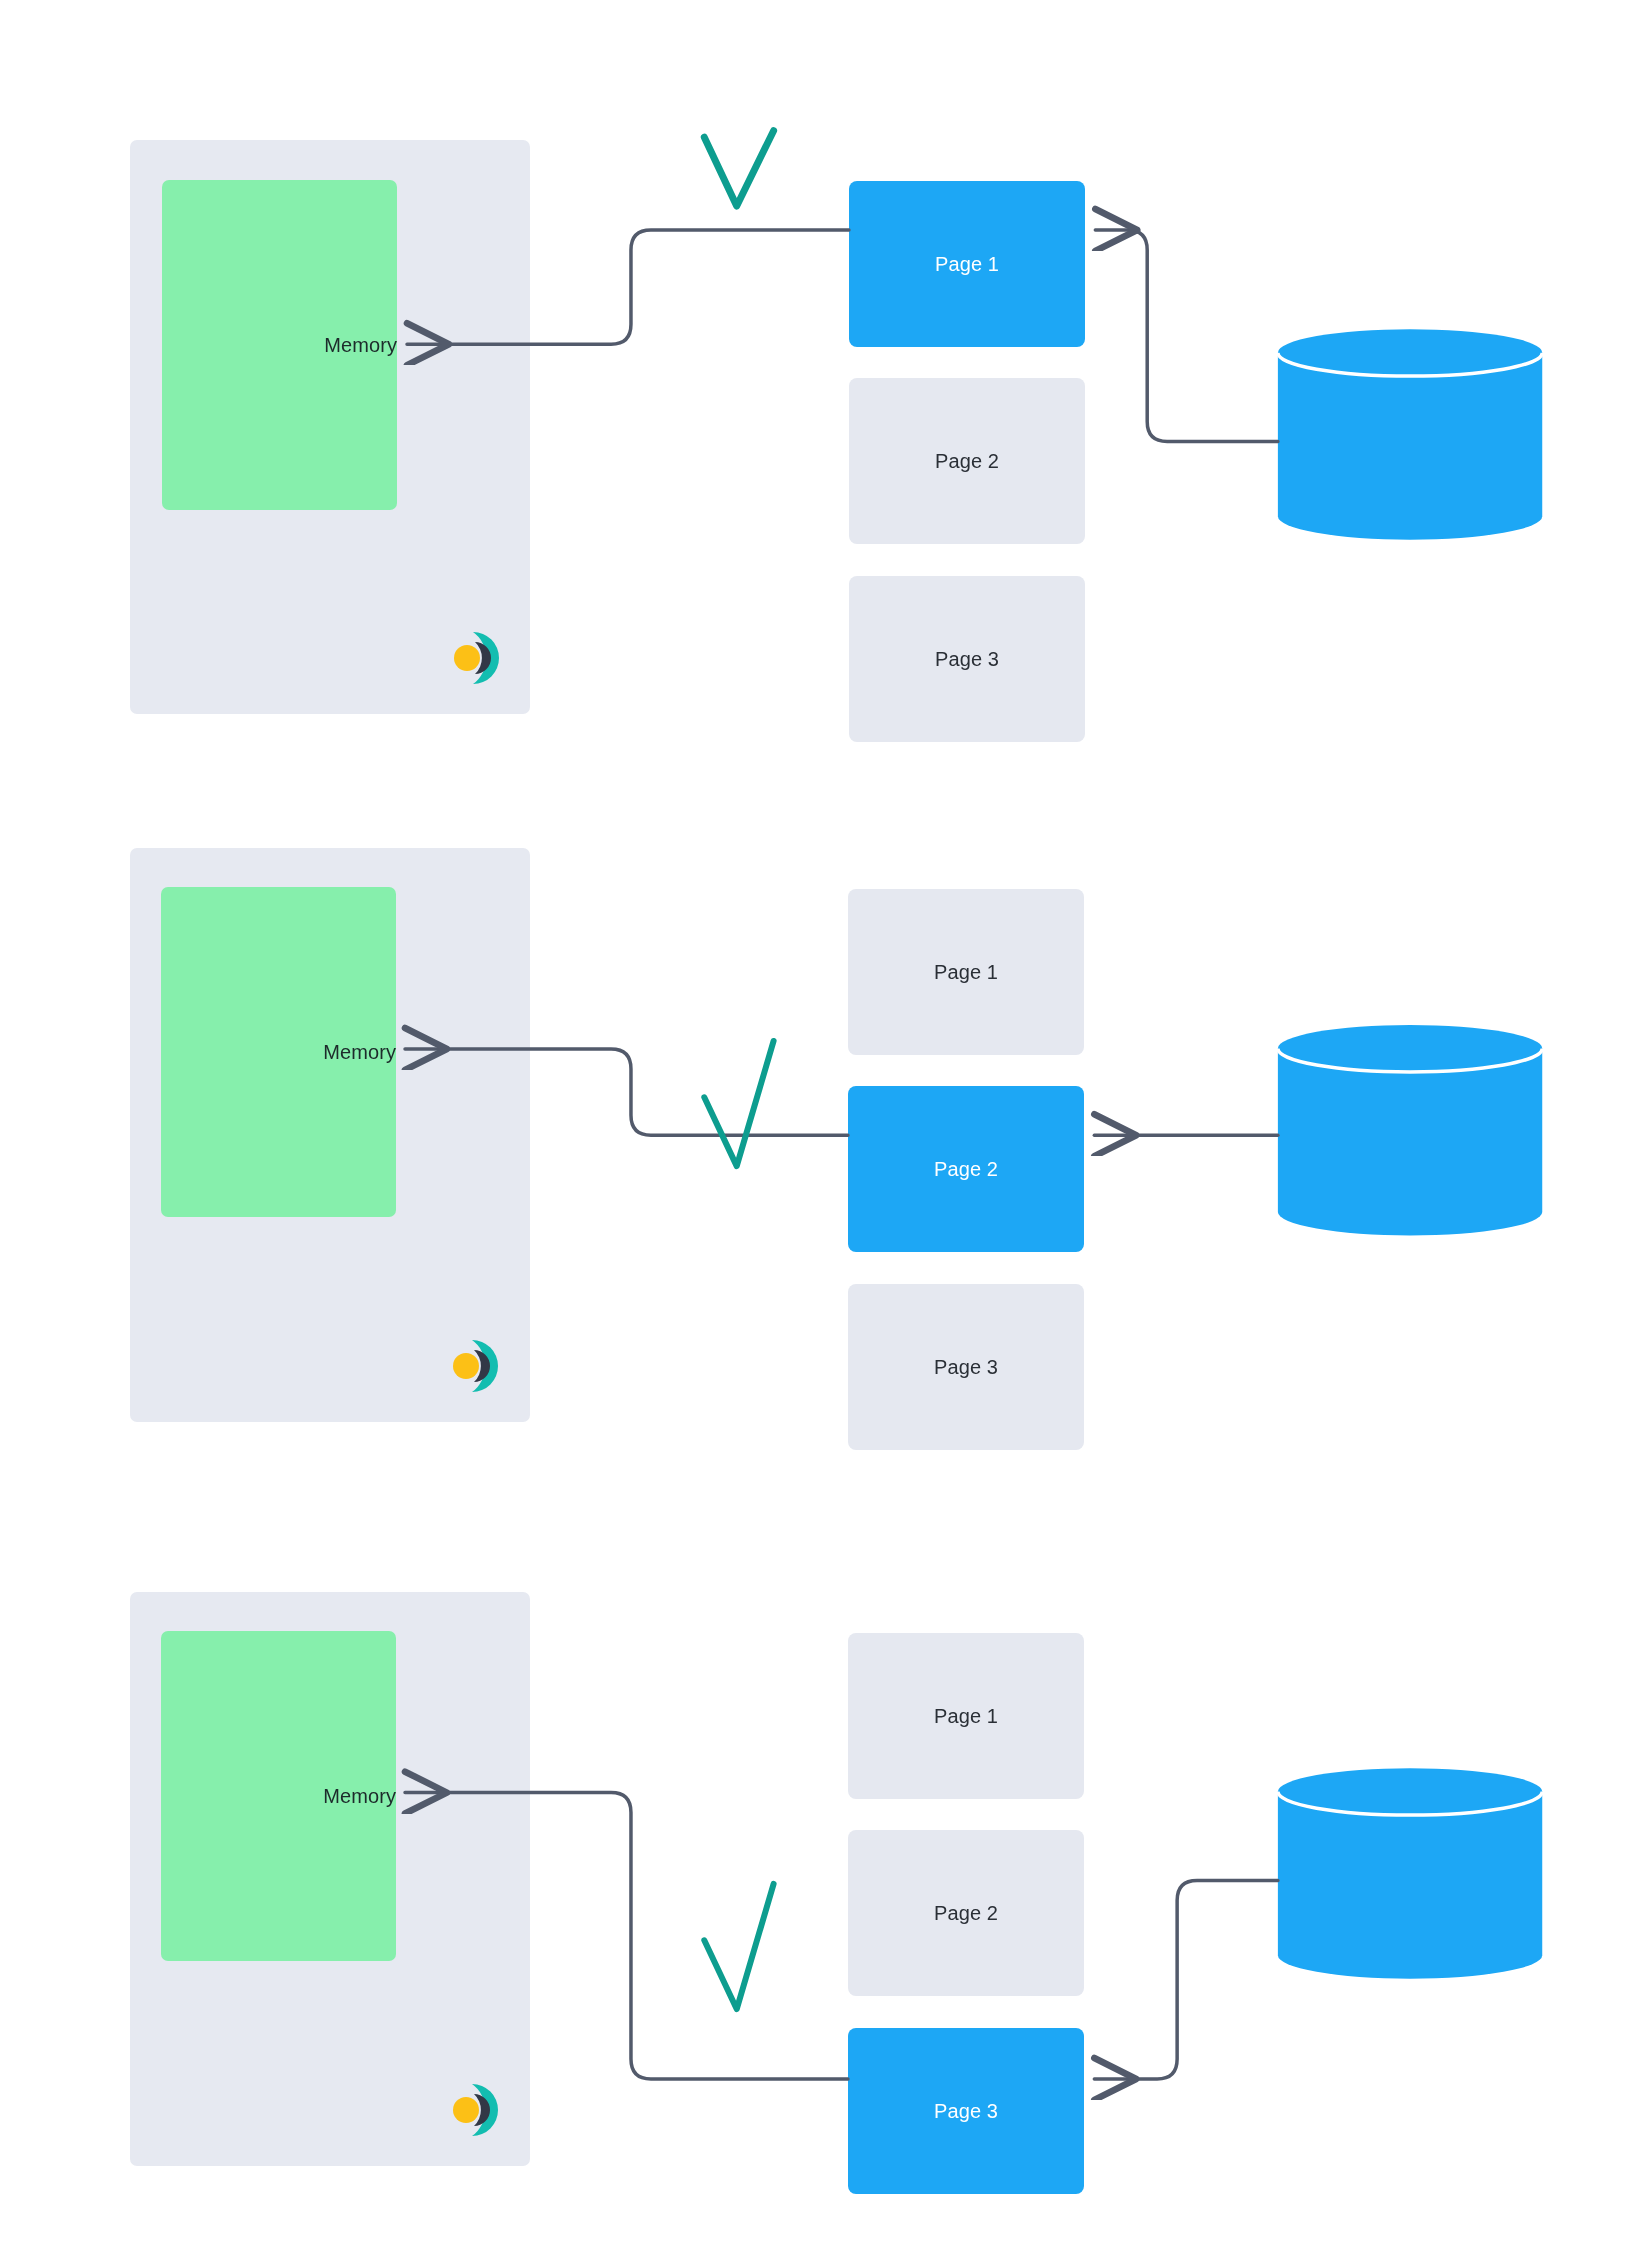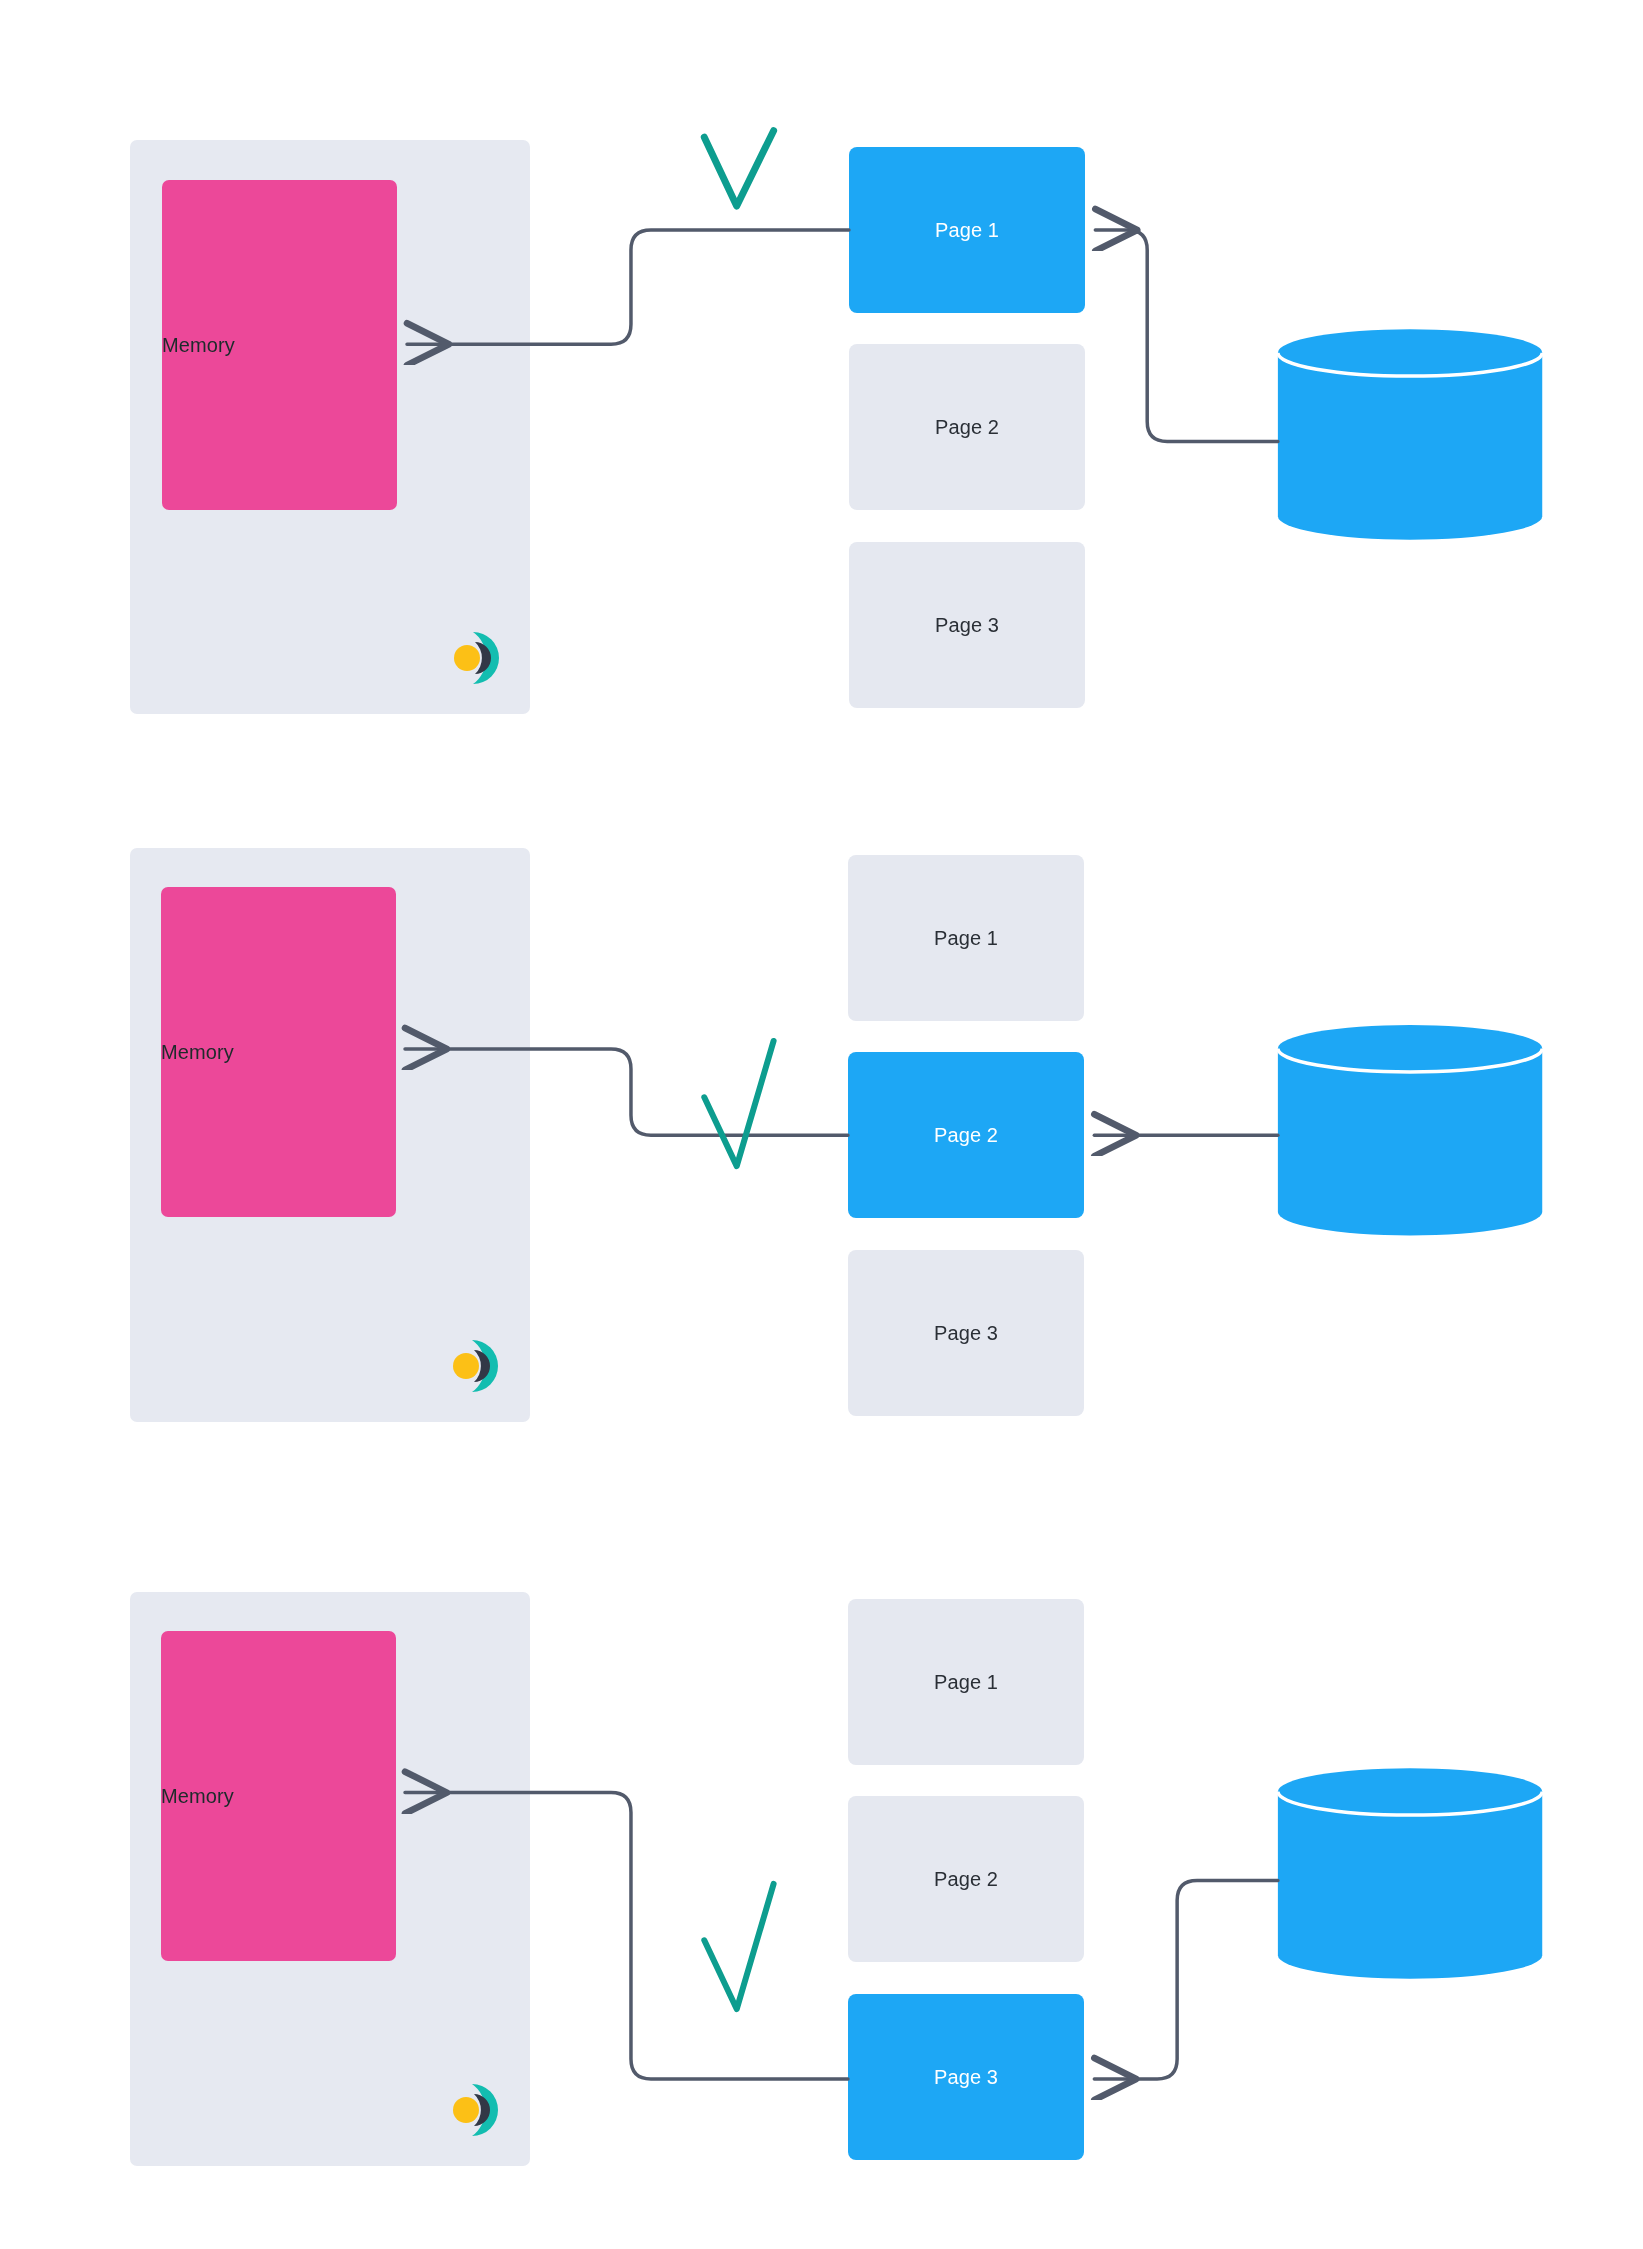--- a/index.html
+++ b/index.html
@@ -5,29 +5,29 @@
   html,body{margin:0;padding:0;background:#ffffff;}
   body{
     width:1644px;height:2250px;position:relative;overflow:hidden;
     font-family:"Liberation Sans","DejaVu Sans",sans-serif;
   }
   #stage{position:absolute;inset:0;}
   .panel{
     position:absolute;background:#e6e9f1;border-radius:7px;
   }
   .memory-box{
-    position:absolute;background:#ec4899;border-radius:7px;
-    display:flex;align-items:center;justify-content:flex-start;
+    position:absolute;background:#86efac;border-radius:7px;
+    display:flex;align-items:center;justify-content:flex-end;
   }
   .memory-label{
     font-size:20px;color:#1d2b2b;letter-spacing:0.1px;
   }
   .page-box{
     position:absolute;border-radius:8px;
-    display:flex;align-items:center;justify-content:center;
+    display:flex;align-items:center;justify-content:center;margin-top:34px;
   }
   .page-box.idle{background:#e5e8f0;}
   .page-box.active{background:#1da7f5;}
   .page-label{font-size:20px;letter-spacing:0.1px;}
   .page-box.idle .page-label{color:#2a2f36;}
   .page-box.active .page-label{color:#ffffff;}
   .ds-label{
     position:absolute;font-size:20px;color:#ffffff;
     text-align:center;letter-spacing:0.1px;
   }

